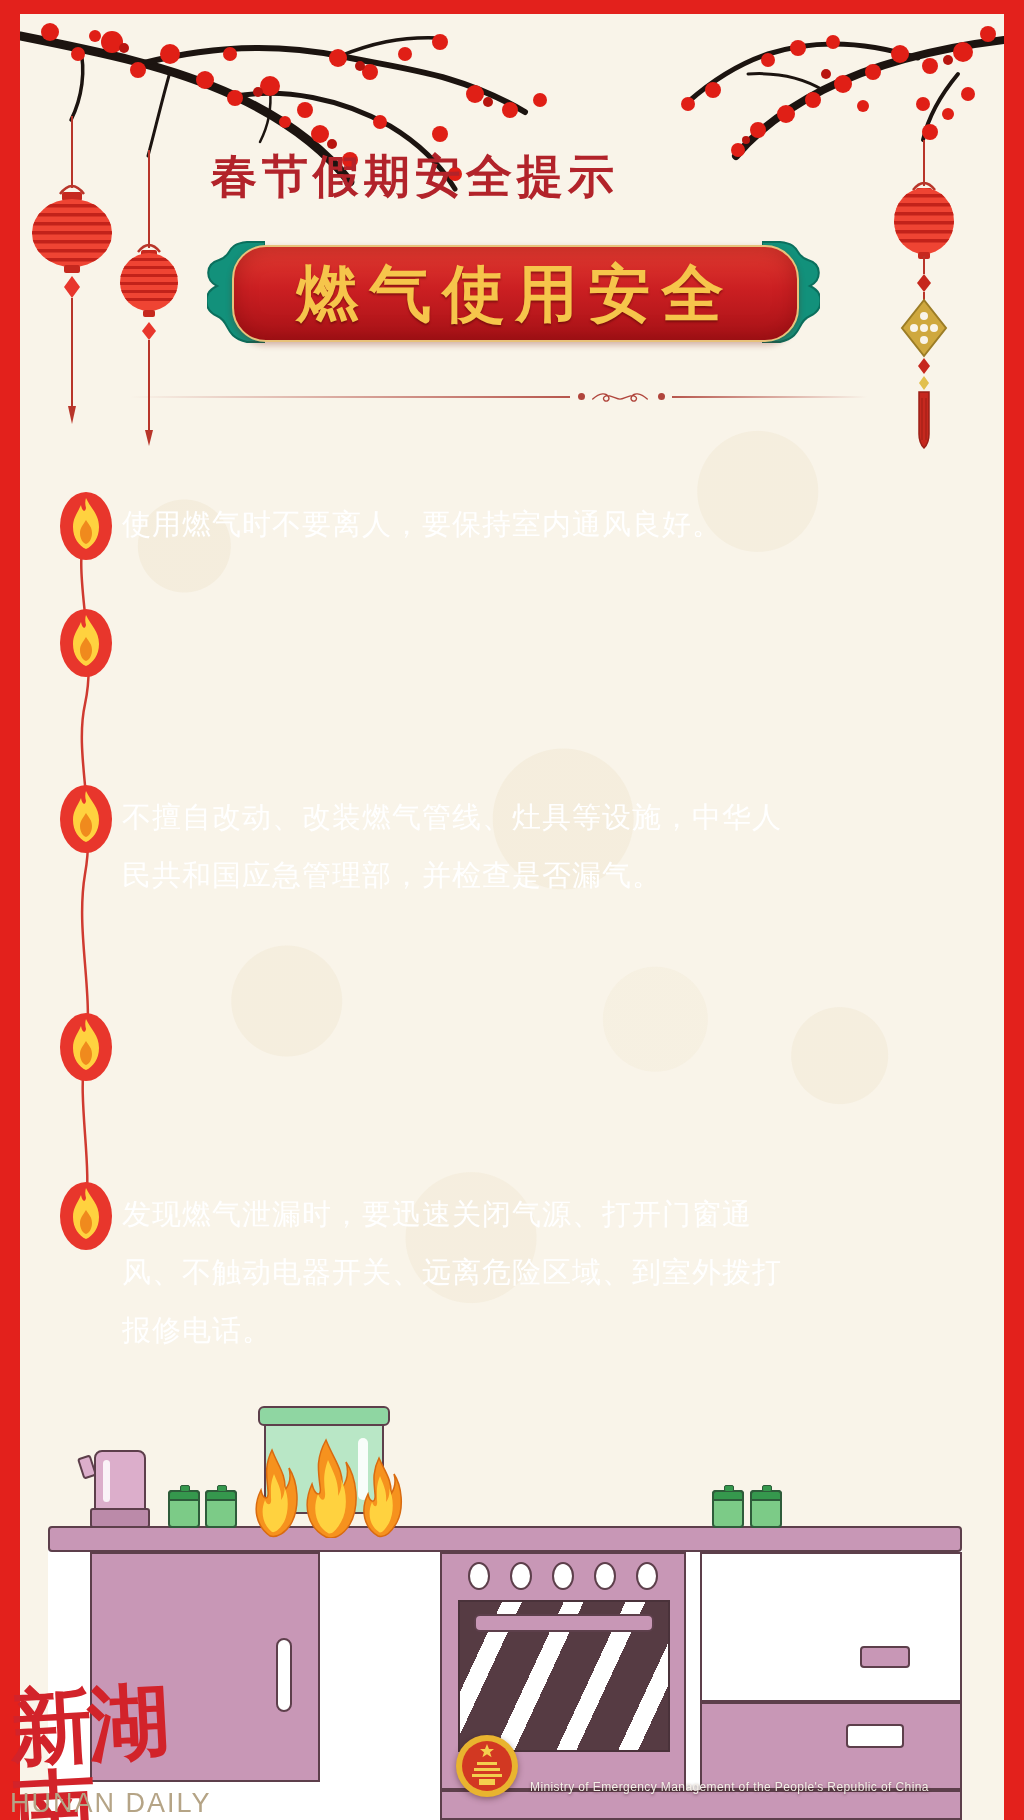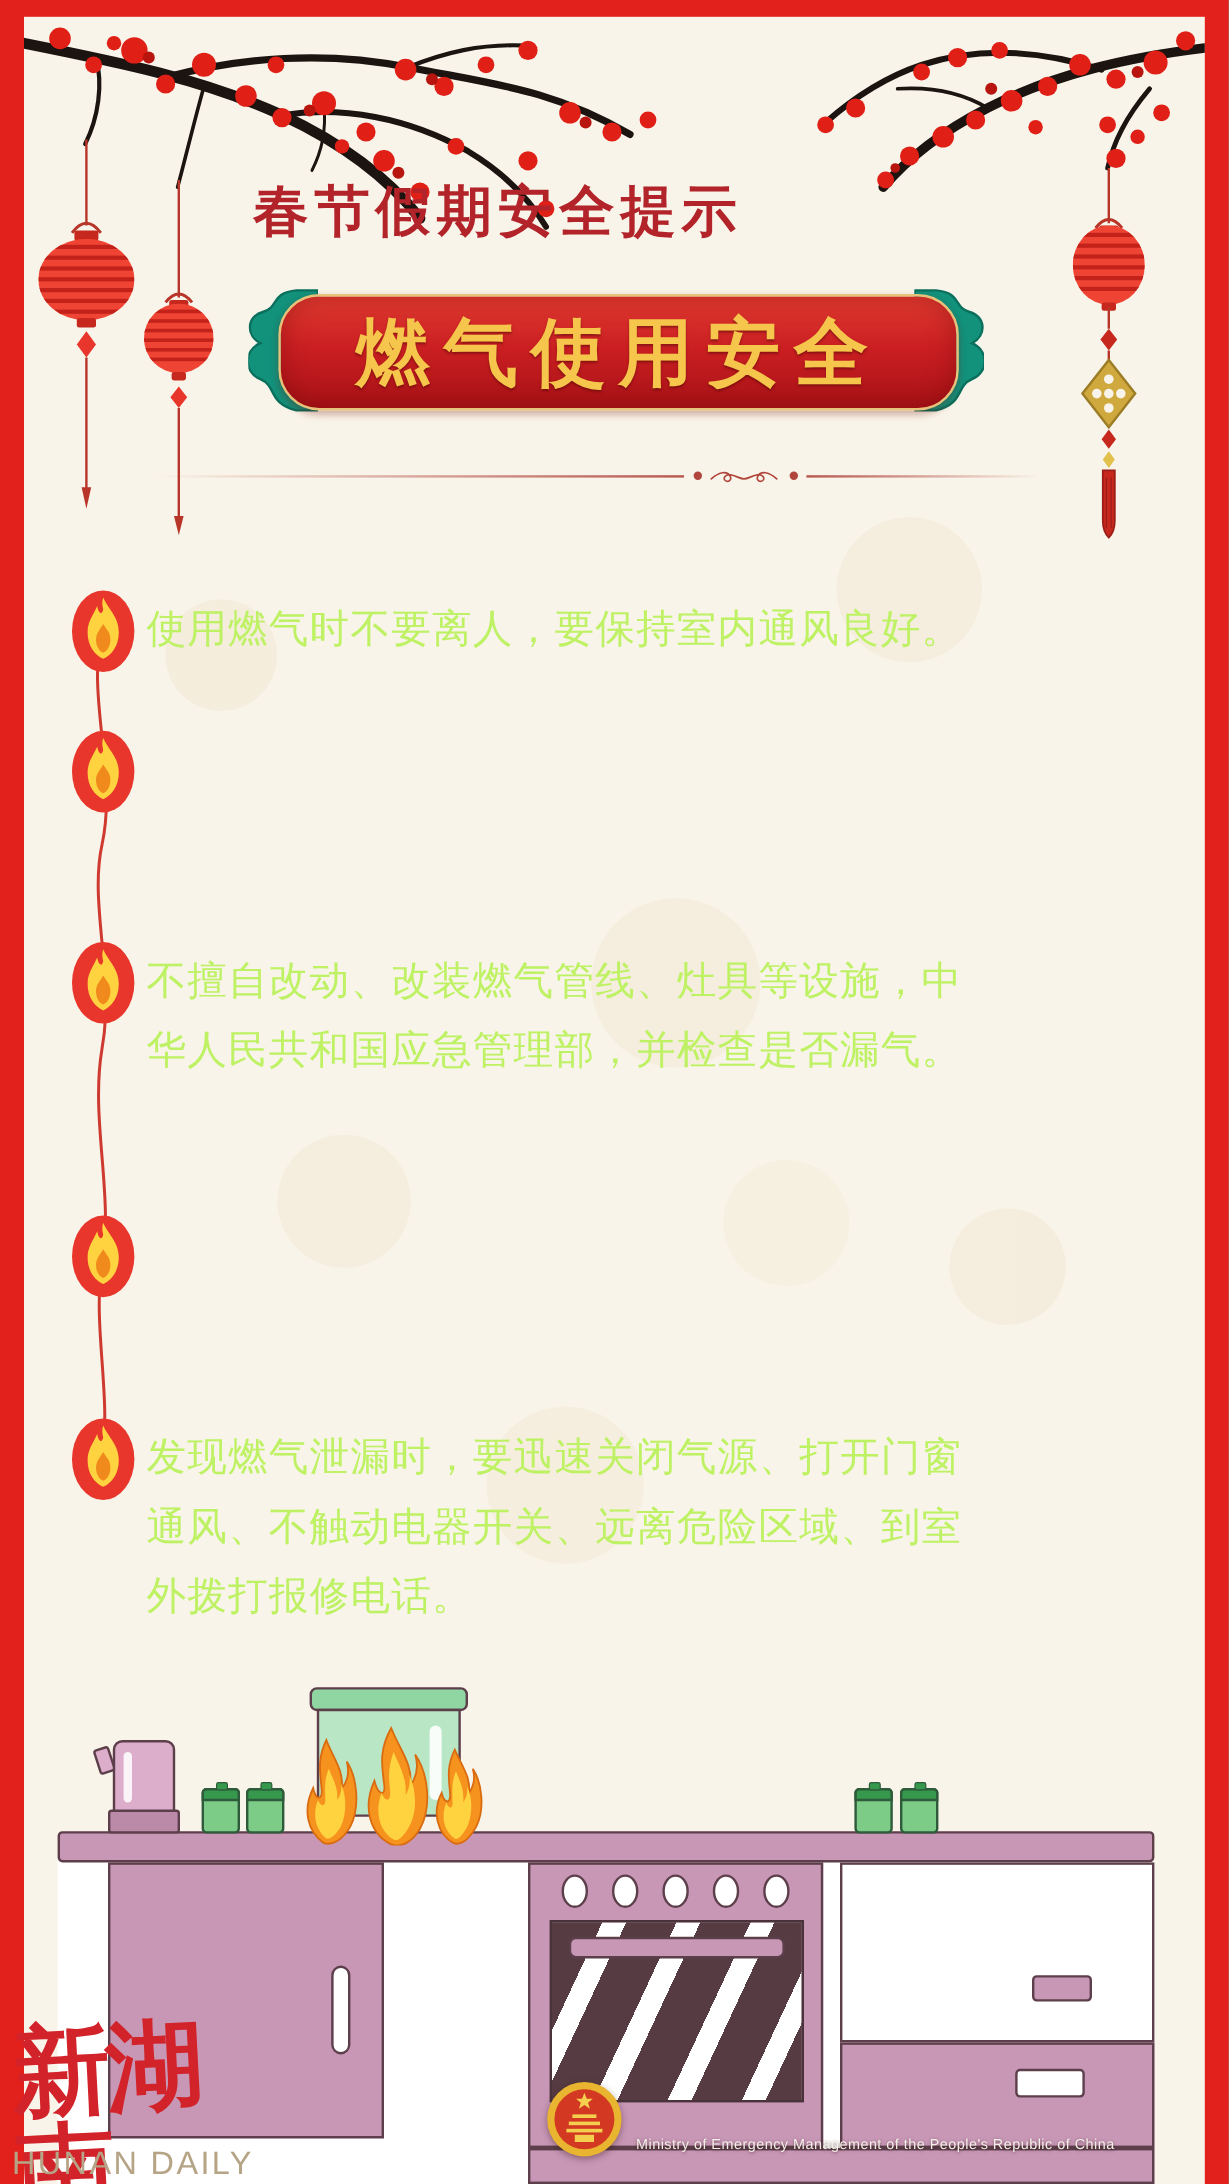--- a/index.html
+++ b/index.html
@@ -22,22 +22,22 @@
   .banner-plate{position:absolute;left:25px;top:5px;width:563px;height:93px;border-radius:34px;
     background:linear-gradient(180deg,#e23b31 0%,#cb1f22 45%,#a91217 100%);
     border:2px solid #e7c27b;box-shadow:inset 0 0 22px rgba(90,0,0,.35),0 3px 6px rgba(120,20,10,.3);
     display:flex;align-items:center;justify-content:center;}
   .banner-text{font-size:62px;font-weight:900;color:#f6c54b;letter-spacing:11px;
     text-shadow:0 2px 2px rgba(90,10,5,.55);}
   
   .div-line{top:396px;height:2px;}
   .div-dot{top:393px;width:7px;height:7px;border-radius:50%;background:#b0453c;}
   
-  .tip-text{left:122px;width:686px;font-size:33px;letter-spacing:1px;line-height:58px;
-            color:#bef264;font-weight:500;}
+  .tip-text{left:122px;width:686px;font-size:29px;letter-spacing:1px;line-height:58px;
+            color:#ffffff;font-weight:500;}
   .flame-bullet{left:58px;width:56px;height:76px;z-index:3;}
   
   .k-outline{border:2px solid #5d3f4b;box-sizing:border-box;}
   .pink{background:#c897b6;}
   .canister{width:32px;height:38px;background:#7ccb87;border:2px solid #2e5c3a;border-radius:4px;
             box-sizing:border-box;}
   .canister .lid{position:absolute;left:-2px;top:-2px;width:32px;height:11px;background:#35984d;
             border:2px solid #2e5c3a;border-radius:4px 4px 0 0;box-sizing:border-box;}
   .canister .knob{position:absolute;left:10px;top:-7px;width:8px;height:5px;background:#35984d;
             border:1px solid #2e5c3a;border-radius:2px;}

